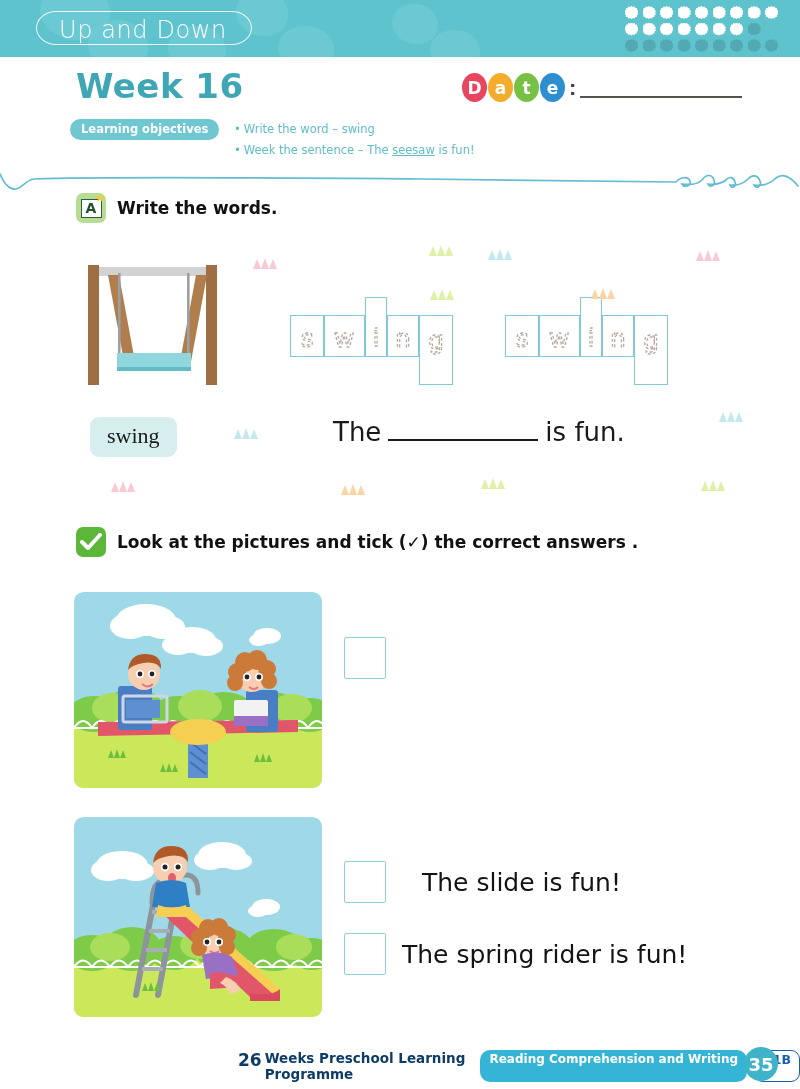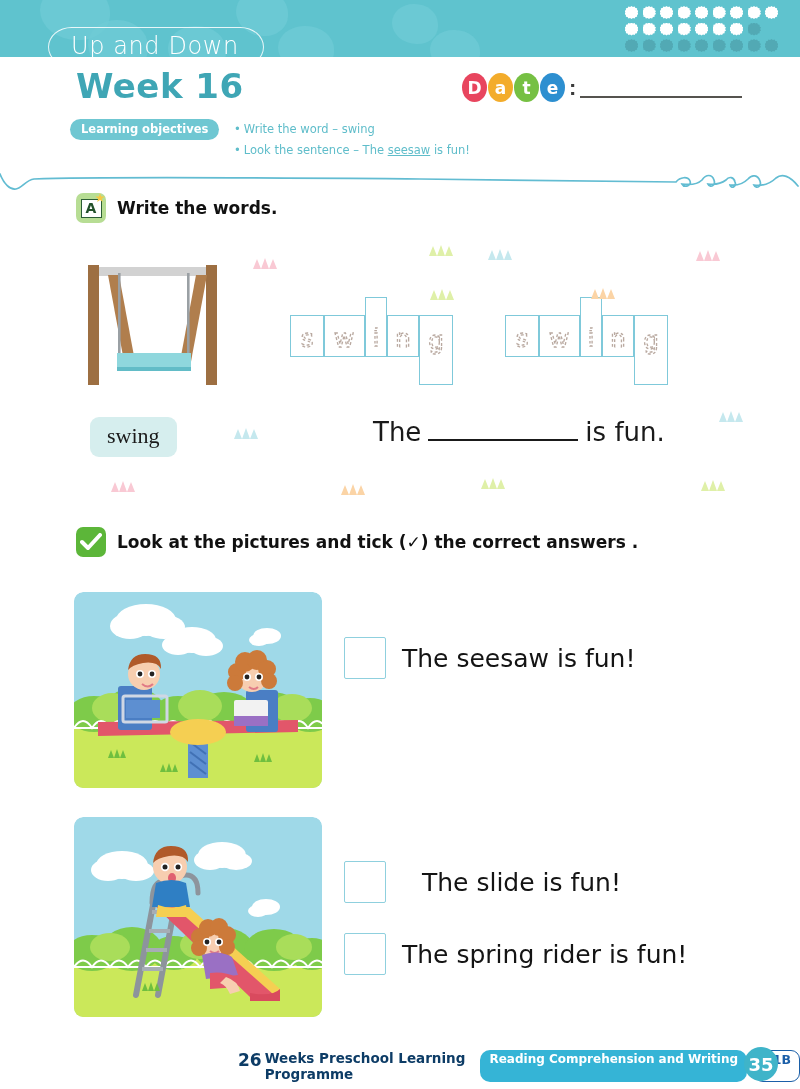--- a/index.html
+++ b/index.html
@@ -11,25 +11,24 @@
   }
   .page{position:relative;width:800px;height:1089px;background:#fff;}
 
   
   .header{
     position:absolute;left:0;top:0;width:800px;height:57px;
     background:#5fc3ce;overflow:hidden;
   }
   .hdr-blob{position:absolute;background:#6fcbd5;border-radius:48% 52% 45% 55%;opacity:.75;}
   .title-chip{
-    position:absolute;left:48px;top:11px;
-    padding:4px 24px 6px 22px;
+    position:absolute;left:36px;top:11px;
+    padding:4px 24px 0 22px;
     border:1.6px solid rgba(255,255,255,.85);
     border-radius:26px/22px;
-    margin-top:16px;
   }
   .title-chip span{
     color:#ffffff;font-size:24px;letter-spacing:.6px;
     font-family:"DejaVu Sans", sans-serif;font-weight:300;
     white-space:nowrap;
   }
   .dots{position:absolute;right:22px;top:6px;}
   .dot-row{display:flex;gap:4.5px;margin-bottom:3.5px;}
   .dot{
     width:13px;height:13px;
@@ -121,21 +120,21 @@
     position:absolute;left:90px;top:417px;
     background:#d6eeee;border-radius:9px;
     padding:6px 17px 8px 17px;
     font-size:22px;color:#1a1a1a;
     font-family:Liberation Serif, serif;
   }
   .sentence{
     position:absolute;left:333px;top:417px;
     font-size:26px;color:#1a1a1a;
     font-family:"DejaVu Sans", sans-serif;
-    display:flex;align-items:baseline;white-space:nowrap;margin-left:40px;
+    display:flex;align-items:baseline;white-space:nowrap;
   }
   .blank{
     display:inline-block;width:150px;border-bottom:2.4px solid #1a1a1a;
     margin:0 7px;
   }
 
   
   .pic-card{
     position:absolute;border-radius:9px;overflow:hidden;
   }
@@ -232,21 +231,21 @@
   </div>
 
   <div class="week-title">Week 16</div>
 
   <div class="lo-chip">Learning objectives</div>
   <div class="lo-list">
     <div class="lo-item">
       <span class="bullet">•</span><span>Write the word – swing</span>
     </div>
     <div class="lo-item">
-      <span class="bullet">•</span><span>Look the sentence – The </span><u>seesaw</u><span> is fun!</span>
+      <span class="bullet">•</span><span>Week the sentence – The </span><u>seesaw</u><span> is fun!</span>
     </div>
   </div>
 
   <div class="date-wrap">
     <span class="date-letter" style="background:#e8455e;">D</span>
     <span class="date-letter" style="background:#f3ac2b;">a</span>
     <span class="date-letter" style="background:#76c043;">t</span>
     <span class="date-letter" style="background:#2d8fd0;">e</span>
     <span class="date-colon">:</span>
     <span class="date-line"></span>
@@ -430,21 +429,20 @@
       <g fill="#6fbf3f">
           <path d="M180 170 l3 -8 l3 8z"></path>
           <path d="M186 170 l3 -9 l3 9z"></path>
           <path d="M192 170 l3 -8 l3 8z"></path>
         </g>
     </svg>
   </div>
 
   <div class="opt" style="left:344px;top:637px;">
     <span class="opt-box"></span>
-    <span class="opt-text">The seesaw is fun!</span>
   </div>
 
   <div class="pic-card" style="left:74px;top:817px;width:248px;height:200px;">
     <svg viewBox="0 0 248 200" width="248" height="200">
       <rect width="248" height="200" rx="9" fill="#9fd9e8"></rect>
       <ellipse cx="48" cy="48" rx="26" ry="14" fill="#fff"></ellipse>
         <ellipse cx="34" cy="53" rx="17" ry="11" fill="#fff"></ellipse>
         <ellipse cx="62" cy="54" rx="18" ry="10" fill="#fff"></ellipse>
       <ellipse cx="148" cy="38" rx="24" ry="13" fill="#fff"></ellipse>
         <ellipse cx="136" cy="43" rx="16" ry="10" fill="#fff"></ellipse>

